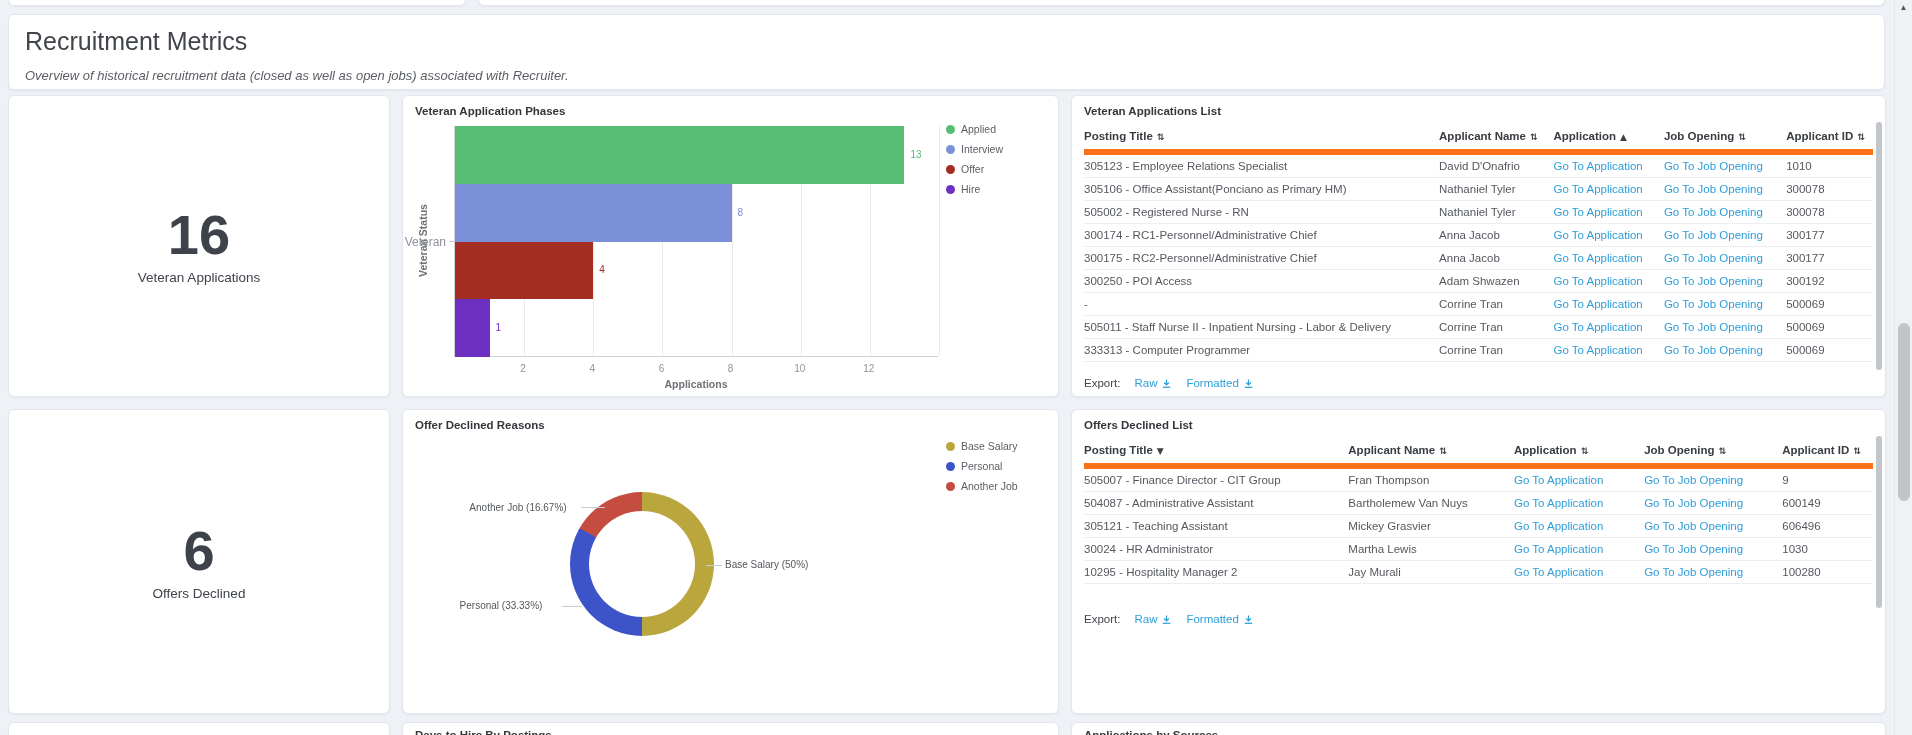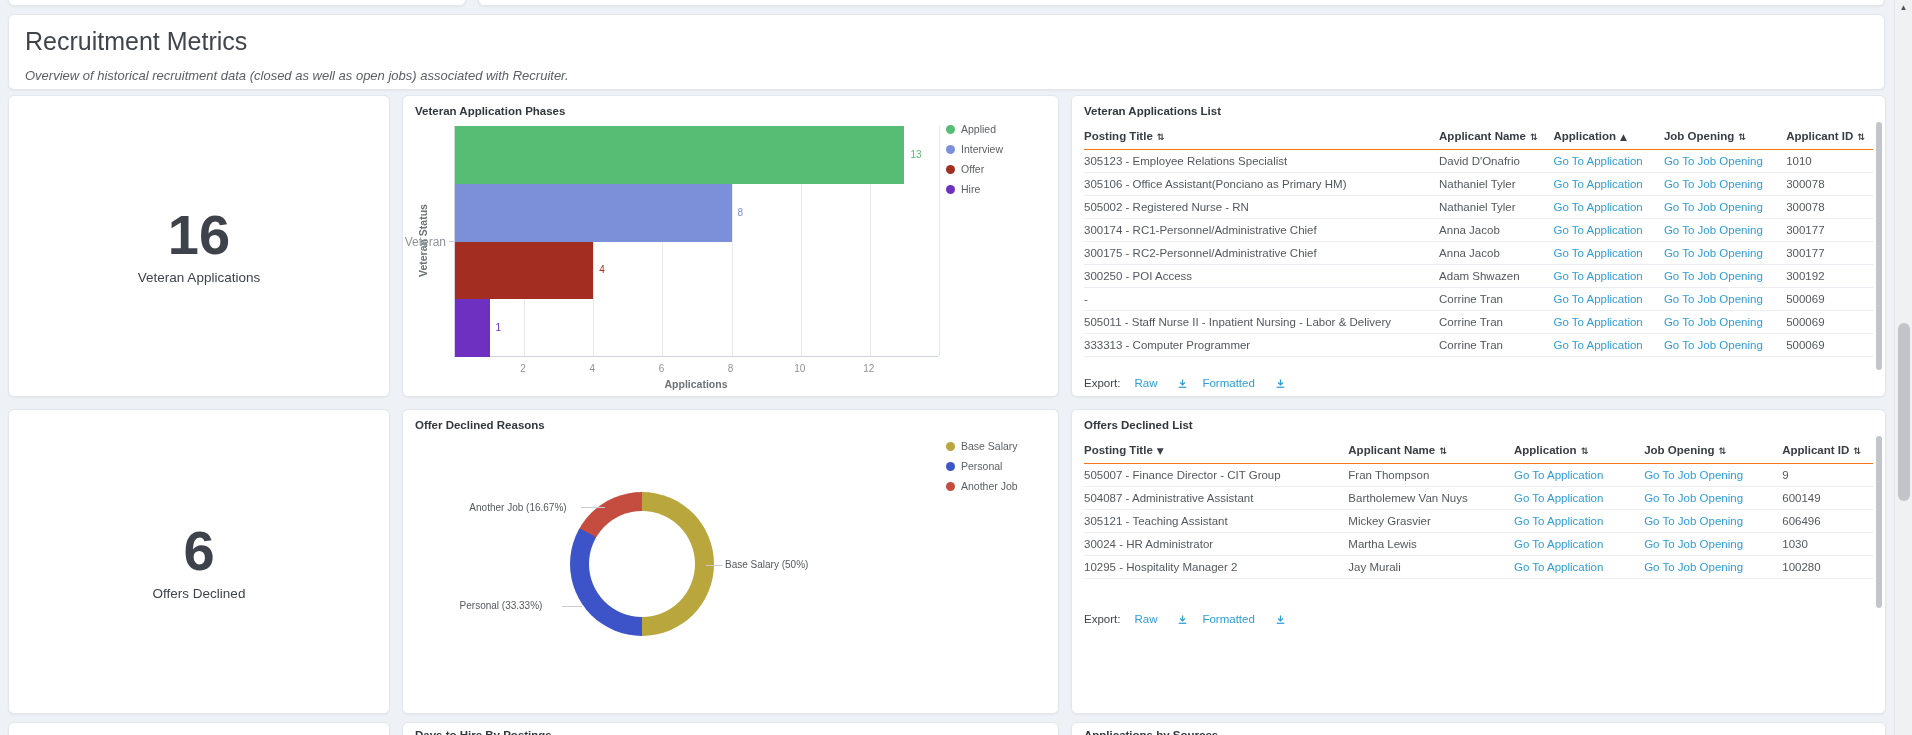--- a/index.html
+++ b/index.html
@@ -33,26 +33,26 @@
   .legend-dot { width: 9px; height: 9px; border-radius: 50%; flex: 0 0 auto; }
 
   
   .donut { position: absolute; left: 167px; top: 82px; width: 144px; height: 144px; border-radius: 50%; }
   .donut-hole { position: absolute; left: 19px; top: 19px; width: 106px; height: 106px; border-radius: 50%; background: #fff; }
   .pie-label { position: absolute; font-size: 10px; color: #54585d; white-space: nowrap; }
   .pie-line { position: absolute; height: 1px; background: #c8cbcf; }
 
   
   table.tbl { width: calc(100% - 24px); margin: 6px 12px 0; border-collapse: collapse; table-layout: fixed; font-size: 11.5px; }
-  .tbl th { text-align: left; color: #383d43; font-weight: bold; padding: 7px 4px 7px 0; border-bottom: 1px solid #f97316; white-space: nowrap; overflow: hidden; cursor: pointer; }
+  .tbl th { text-align: left; color: #383d43; font-weight: bold; padding: 7px 4px 7px 0; border-bottom: 6px solid #f97316; white-space: nowrap; overflow: hidden; cursor: pointer; }
   .tbl td { color: #54585e; padding: 5px 4px 5px 0; border-bottom: 1px solid #eceef1; white-space: nowrap; overflow: hidden; text-overflow: ellipsis; }
   .sort { font-size: 9px; color: #3c4046; margin-left: 4px; font-family: "DejaVu Sans", sans-serif; }
   .link { color: #2e9ed9; text-decoration: none; cursor: pointer; }
   .export-row { position: absolute; left: 12px; font-size: 11.5px; color: #3f444a; display: flex; gap: 14px; align-items: center; }
-  .export-link { display: inline-flex; align-items: center; gap: 20px; }
+  .export-link { display: inline-flex; align-items: center; gap: 4px; }
   .dl-icon { display: inline-block; }
 
   .inner-sb { position: absolute; right: 3px; width: 6px; border-radius: 3px; background: #c2c6cb; cursor: pointer; }
 
   
   .pg-sb { position: absolute; left: 1894px; top: 0; width: 18px; height: 735px; background: #f0f1f3; border-left: 1px solid #e4e6e9; }
   .pg-sb-arrow { position: absolute; top: 3px; left: 0; width: 17px; text-align: center; font-size: 8px; color: #4f5357; cursor: pointer; }
   .pg-sb-thumb { position: absolute; left: 3px; top: 323px; width: 12px; height: 178px; background: #c1c4c9; border-radius: 6px; cursor: pointer; }
 </style>
 </head>

